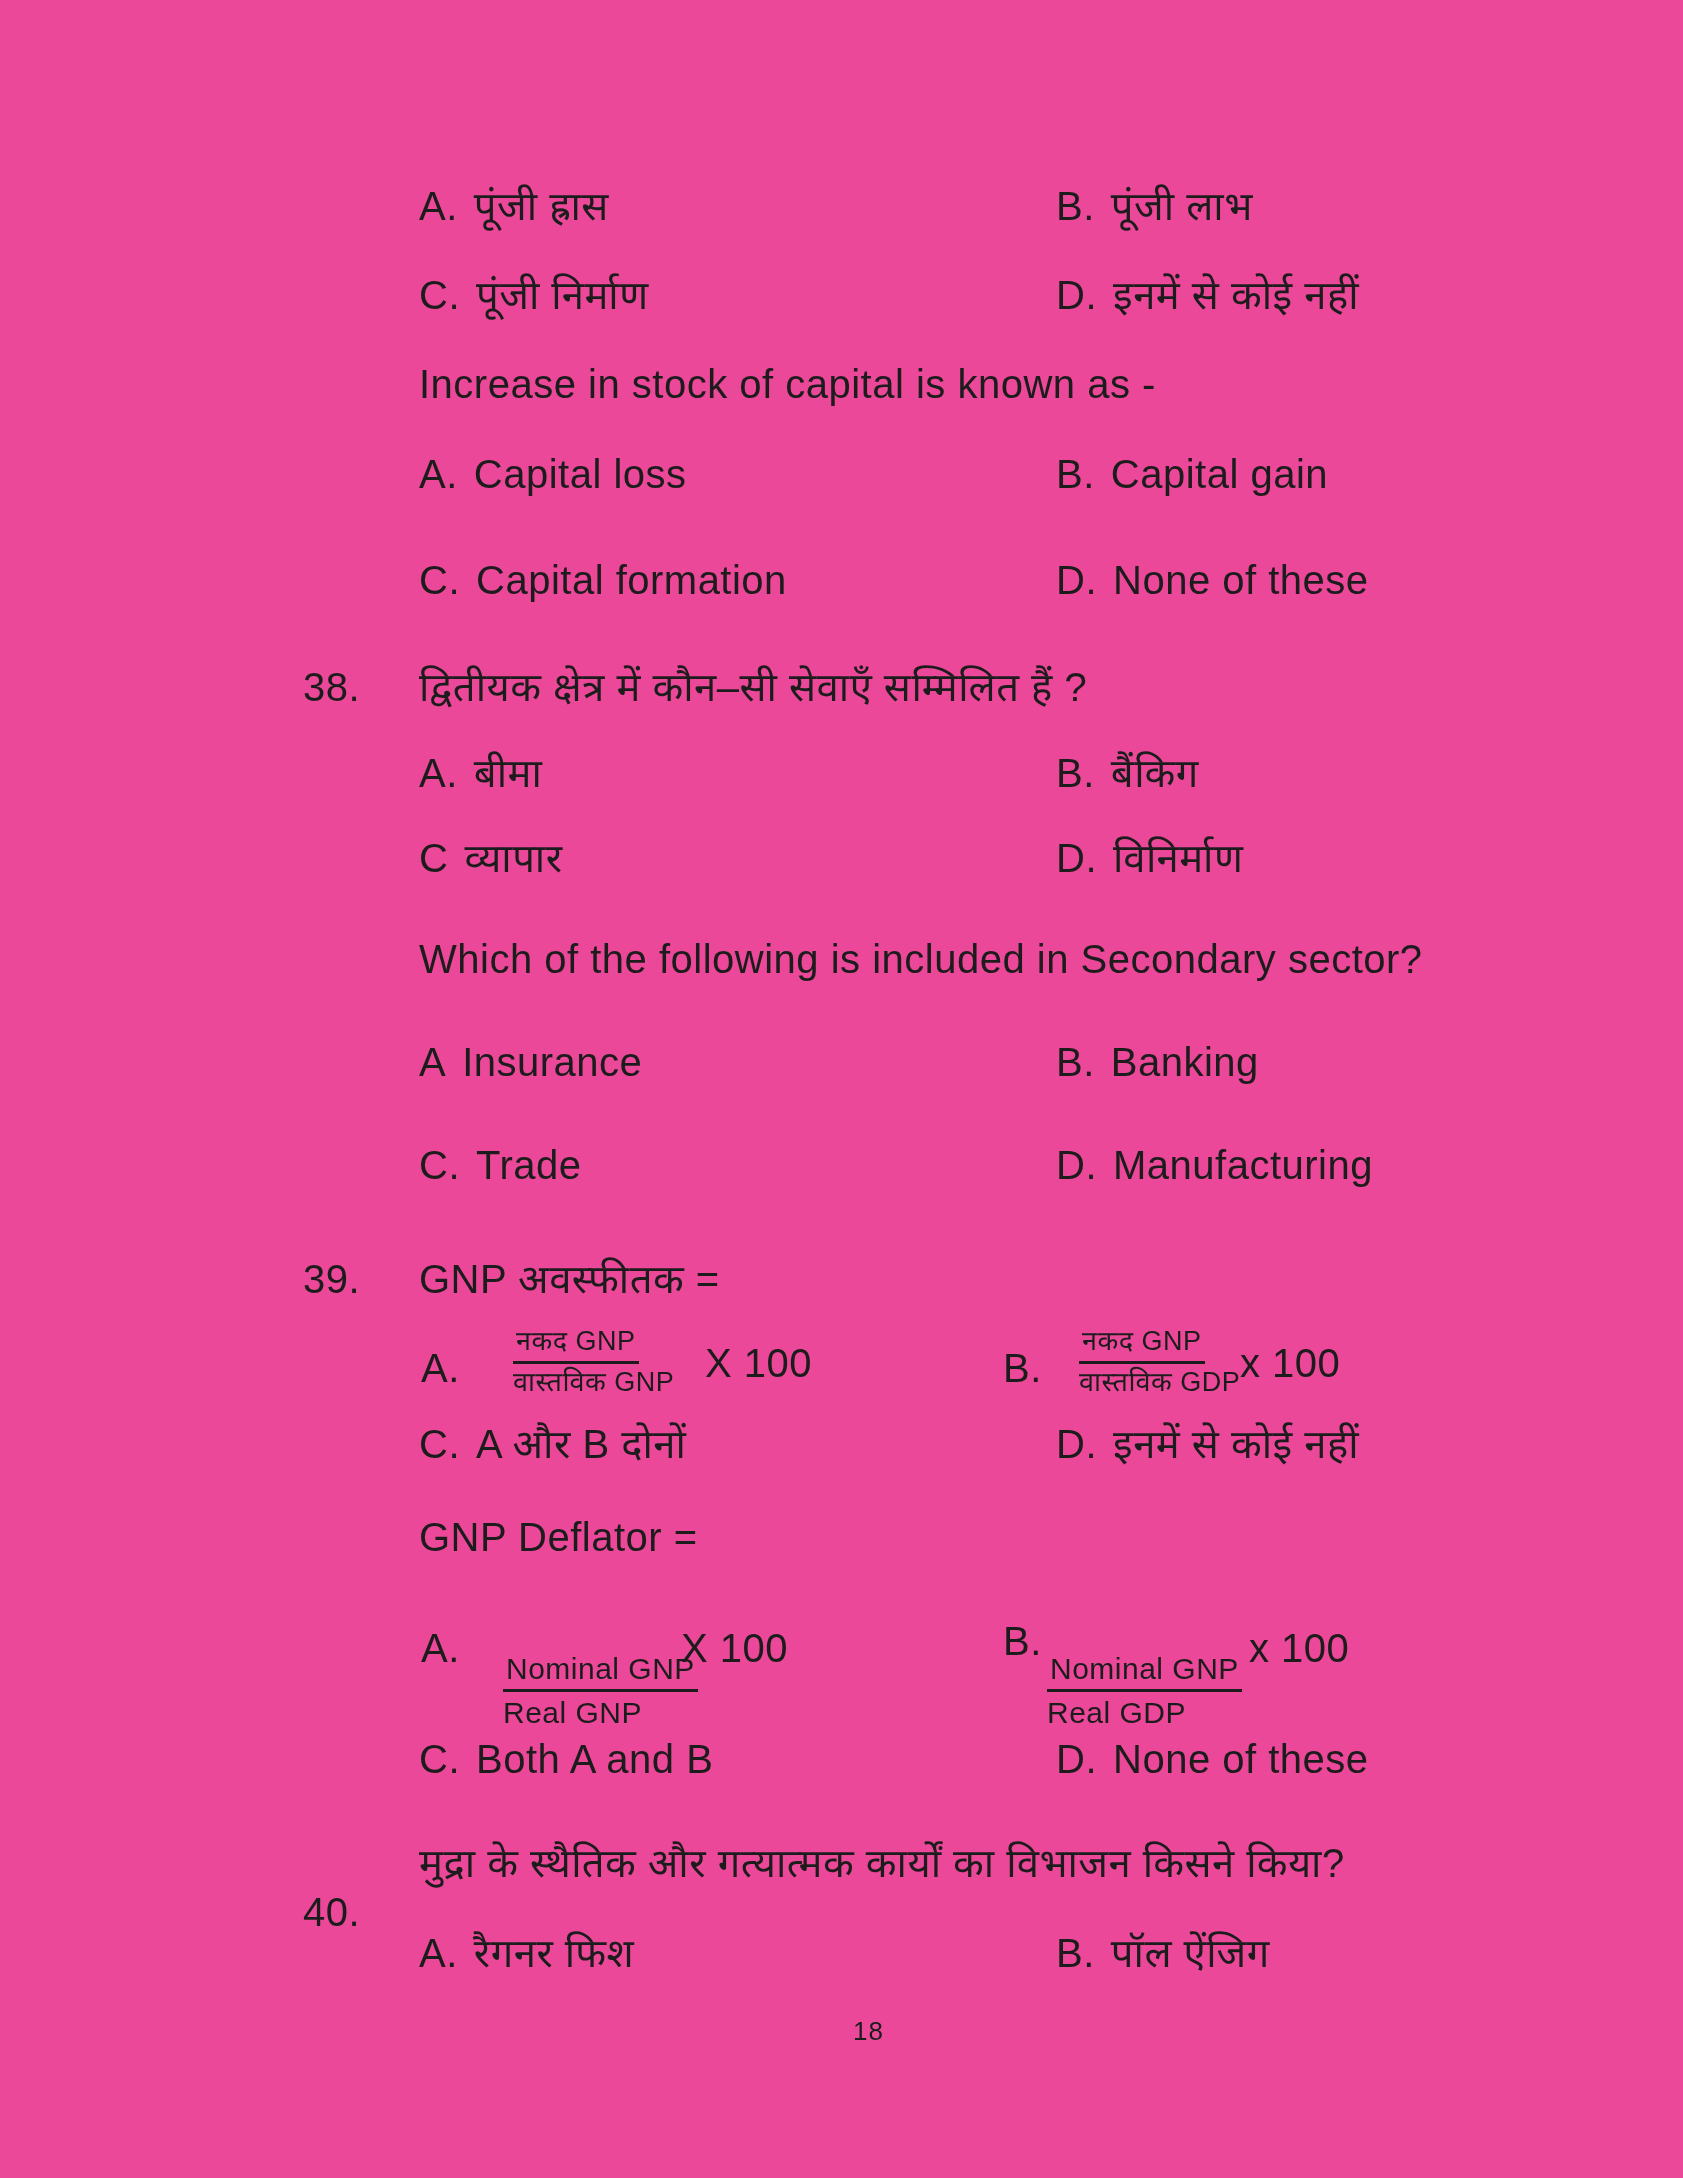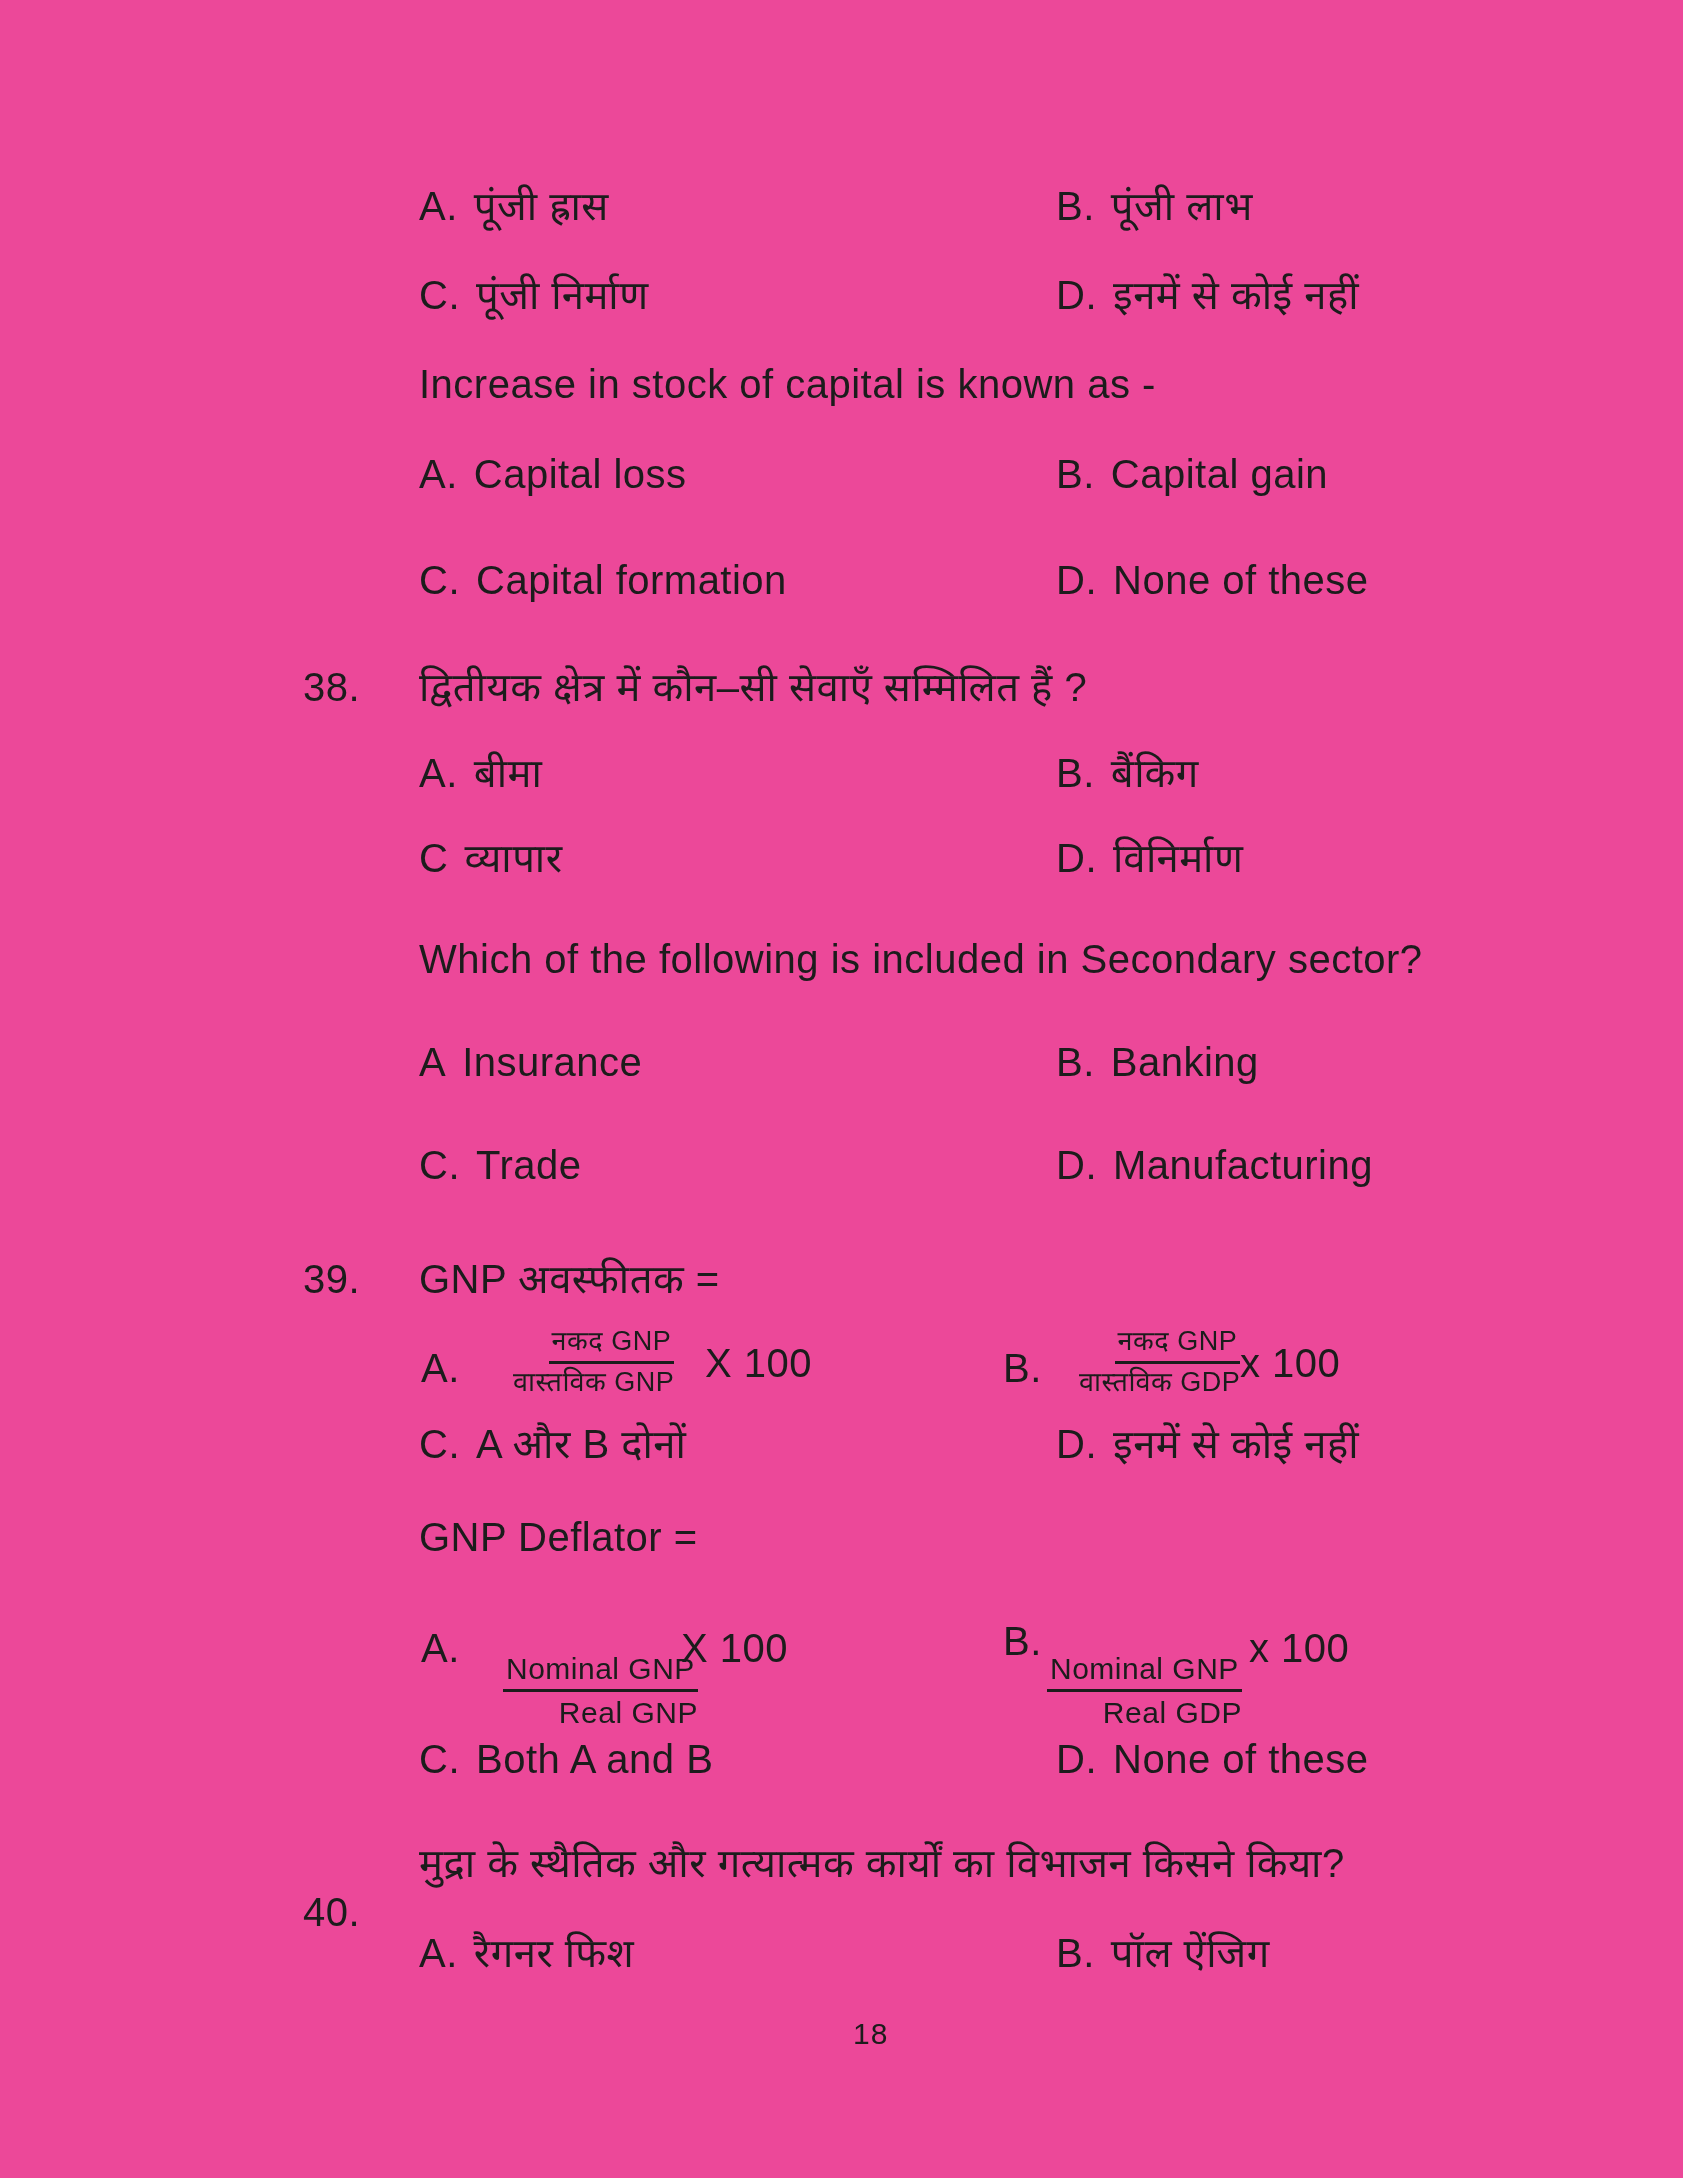--- a/index.html
+++ b/index.html
@@ -17,30 +17,30 @@
     position:absolute;
     font-size:40px;
     line-height:1.2;
     white-space:nowrap;
     letter-spacing:0.5px;
   }
   .lbl { display:inline-block; margin-right:16px; }
   .qnum { left:303px; }
   .colL { left:419px; }
   .colR { left:1056px; }
-  .fraction { display:inline-block; text-align:right; vertical-align:middle; }
+  .fraction { display:inline-block; text-align:left; vertical-align:middle; }
   .fraction .num {
     display:inline-block;
     border-bottom:3px solid #1c1c1c;
     padding:0 3px 4px 3px;
   }
   .fraction .den { display:block; padding-top:4px; }
   .frac-hi { font-size:27px; line-height:1.1; }
   .frac-en { font-size:30px; line-height:1.1;margin-top:46px; }
-  .pagenum { font-size:30px; letter-spacing:1px; }
+  .pagenum { font-size:26px; letter-spacing:1px; }
 </style>
 </head>
 <body>
 
 <div class="page">
 
   <div class="abs colL" style="top:182px">
     <span class="lbl">A.</span><span>पूंजी ह्रास</span>
   </div>
   <div class="abs colR" style="top:182px">

